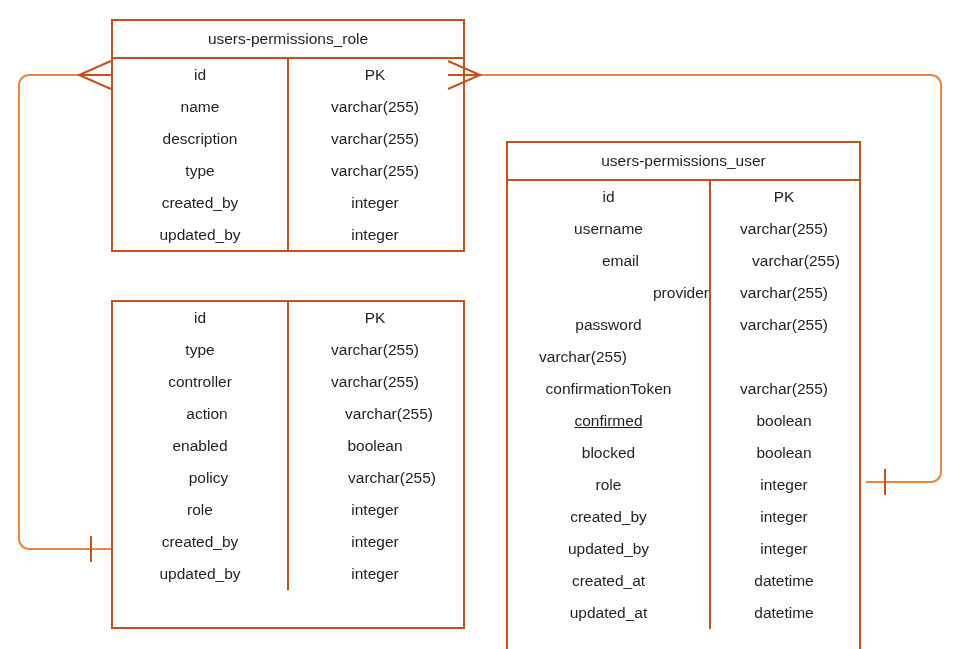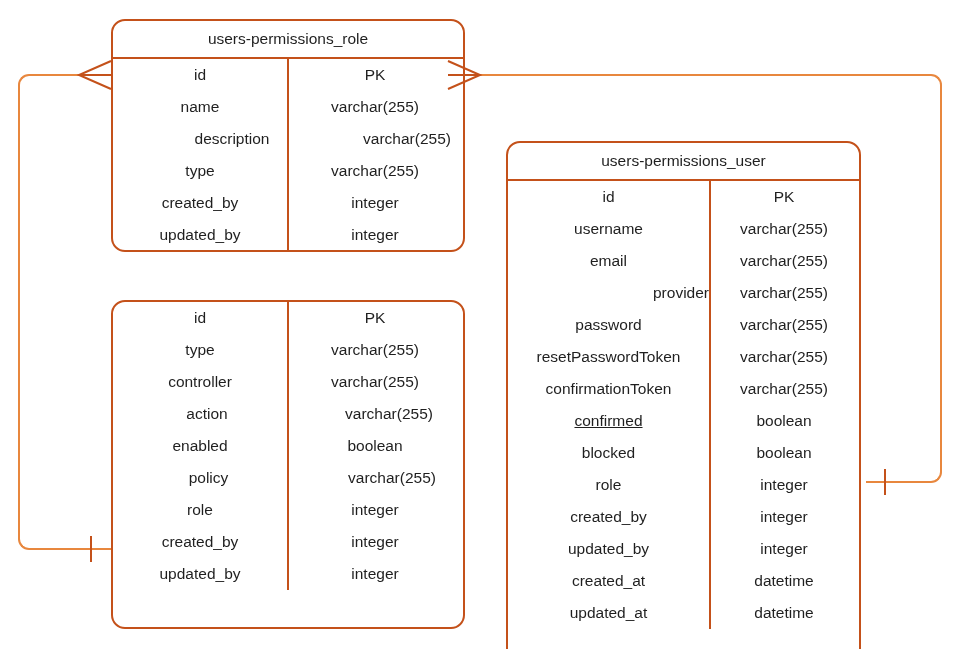--- a/index.html
+++ b/index.html
@@ -14,21 +14,21 @@
     position: relative;
     width: 960px;
     height: 649px;
     background: #ffffff;
     overflow: hidden;
   }
   .er-table {
     position: absolute;
     box-sizing: border-box;
     border: 2px solid #C4511A;
-    border-radius: 14px;
+    border-radius: 0;
     background: #ffffff;
     z-index: 3;
   }
   .tbl-title {
     box-sizing: border-box;
     height: 38px;
     line-height: 36px;
     text-align: center;
     font-size: 15.5px;
     color: #1f1f1f;
@@ -126,21 +126,21 @@
 
       <div class="er-row">
         <div class="cell cell-name" style="width:174px;">id</div>
         <div class="cell cell-type" style="width:176px;">PK</div>
       </div>
       <div class="er-row">
         <div class="cell cell-name" style="width:174px;">name</div>
         <div class="cell cell-type" style="width:176px;">varchar(255)</div>
       </div>
       <div class="er-row">
-        <div class="cell cell-name" style="width:174px;margin-left:32px;">description</div>
+        <div class="cell cell-name" style="width:174px;">description</div>
         <div class="cell cell-type" style="width:176px;">varchar(255)</div>
       </div>
       <div class="er-row">
         <div class="cell cell-name" style="width:174px;">type</div>
         <div class="cell cell-type" style="width:176px;">varchar(255)</div>
       </div>
       <div class="er-row">
         <div class="cell cell-name" style="width:174px;">created_by</div>
         <div class="cell cell-type" style="width:176px;">integer</div>
       </div>
@@ -201,33 +201,32 @@
 
       <div class="er-row">
         <div class="cell cell-name" style="width:201px;">id</div>
         <div class="cell cell-type" style="width:150px;">PK</div>
       </div>
       <div class="er-row">
         <div class="cell cell-name" style="width:201px;">username</div>
         <div class="cell cell-type" style="width:150px;">varchar(255)</div>
       </div>
       <div class="er-row">
-        <div class="cell cell-name" style="width:201px;">email</div>
+        <div class="cell cell-name" style="width:201px;margin-left:12px;">email</div>
         <div class="cell cell-type" style="width:150px;">varchar(255)</div>
       </div>
       <div class="er-row">
         <div class="cell cell-name" style="width:201px;text-align:right;">provider</div>
         <div class="cell cell-type" style="width:150px;">varchar(255)</div>
       </div>
       <div class="er-row">
         <div class="cell cell-name" style="width:201px;">password</div>
         <div class="cell cell-type" style="width:150px;">varchar(255)</div>
       </div>
       <div class="er-row">
-        <div class="cell cell-name" style="width:201px;">resetPasswordToken</div>
         <div class="cell cell-type" style="width:150px;">varchar(255)</div>
       </div>
       <div class="er-row">
         <div class="cell cell-name" style="width:201px;">confirmationToken</div>
         <div class="cell cell-type" style="width:150px;">varchar(255)</div>
       </div>
       <div class="er-row">
         <div class="cell cell-name" style="width:201px;text-decoration:underline;">confirmed</div>
         <div class="cell cell-type" style="width:150px;">boolean</div>
       </div>

